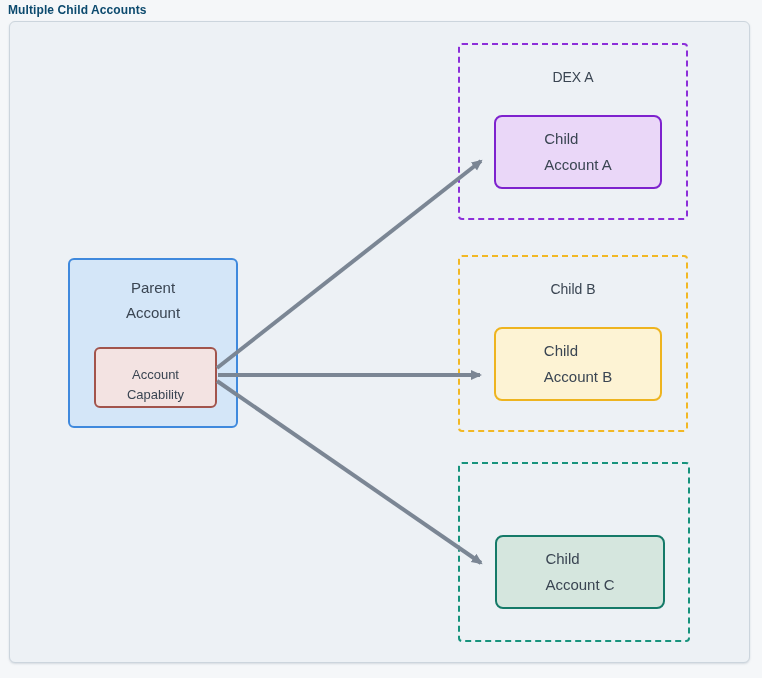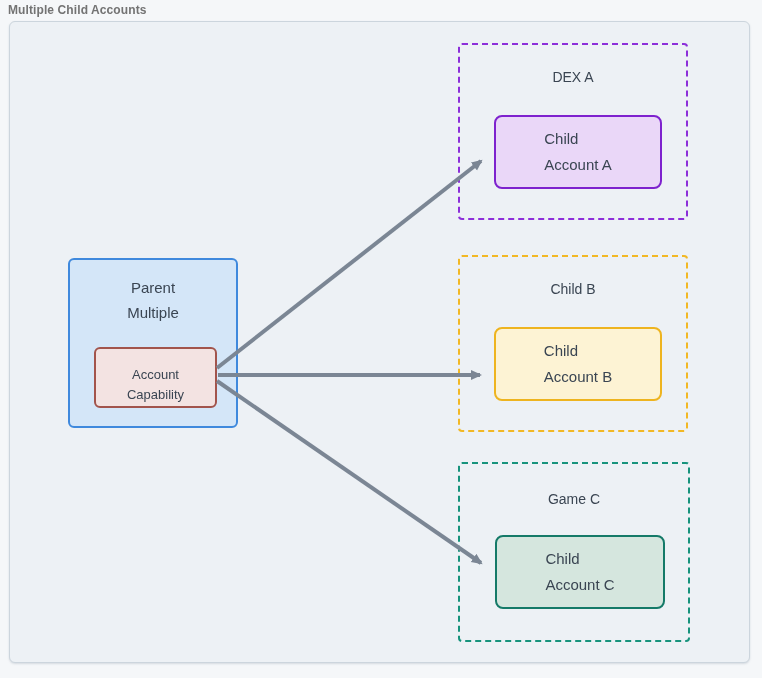--- a/index.html
+++ b/index.html
@@ -8,21 +8,21 @@
     background: #f5f7f9;
     font-family: "Liberation Sans", sans-serif;
     overflow: hidden;
     position: relative;
   }
   .diagram-title {
     position: absolute;
     left: 8px; top: 3px;
     font-size: 12px;
     font-weight: 600;
-    color: #737373;
+    color: #0c4a6e;
     letter-spacing: 0.1px;
   }
   .canvas {
     position: absolute;
     left: 9px; top: 21px;
     width: 741px; height: 642px;
     background: #edf1f5;
     border: 1px solid #ccd5dd;
     border-radius: 6px;
     box-shadow: 0 1px 2px rgba(120,135,150,0.25);
@@ -99,21 +99,21 @@
 </style>
 </head>
 <body>
 
 <div class="diagram-title">Multiple Child Accounts</div>
 
 <div class="canvas"></div>
 
 <div class="node parent-box" style="background-color: rgb(212, 230, 248); border-color: rgb(63, 137, 221);">
   <span class="node-label">Parent
-Multiple</span>
+Account</span>
   <div class="capability-box" style="background-color: rgb(243, 227, 226); border-color: rgb(162, 84, 76);">
     <span class="node-label">Account
 Capability</span>
   </div>
 </div>
 
 <div class="group group-dex" style="border-color: rgb(140, 47, 217);">
   <span class="group-title">DEX A</span>
   <div class="child-box" style="background-color: rgb(234, 215, 248); border-color: rgb(126, 34, 206);">
     <span class="node-label">Child
@@ -123,21 +123,20 @@
 
 <div class="group group-defi" style="border-color: rgb(242, 184, 36);">
   <span class="group-title">Child B</span>
   <div class="child-box" style="background-color: rgb(253, 243, 212); border-color: rgb(238, 180, 31);">
     <span class="node-label">Child
 Account B</span>
   </div>
 </div>
 
 <div class="group group-game" style="border-color: rgb(23, 147, 124);">
-  <span class="group-title">Game C</span>
   <div class="child-box" style="background-color: rgb(213, 230, 222); border-color: rgb(21, 122, 104);">
     <span class="node-label">Child
 Account C</span>
   </div>
 </div>
 
 <svg class="arrows" viewBox="0 0 762 678" xmlns="http://www.w3.org/2000/svg">
   <defs>
     <marker id="arrowhead" markerWidth="13" markerHeight="12" refX="9" refY="5" orient="auto" markerUnits="userSpaceOnUse">
       <path d="M0,0 L11,5 L0,10 z" style="fill: rgb(123, 134, 148);"></path>

